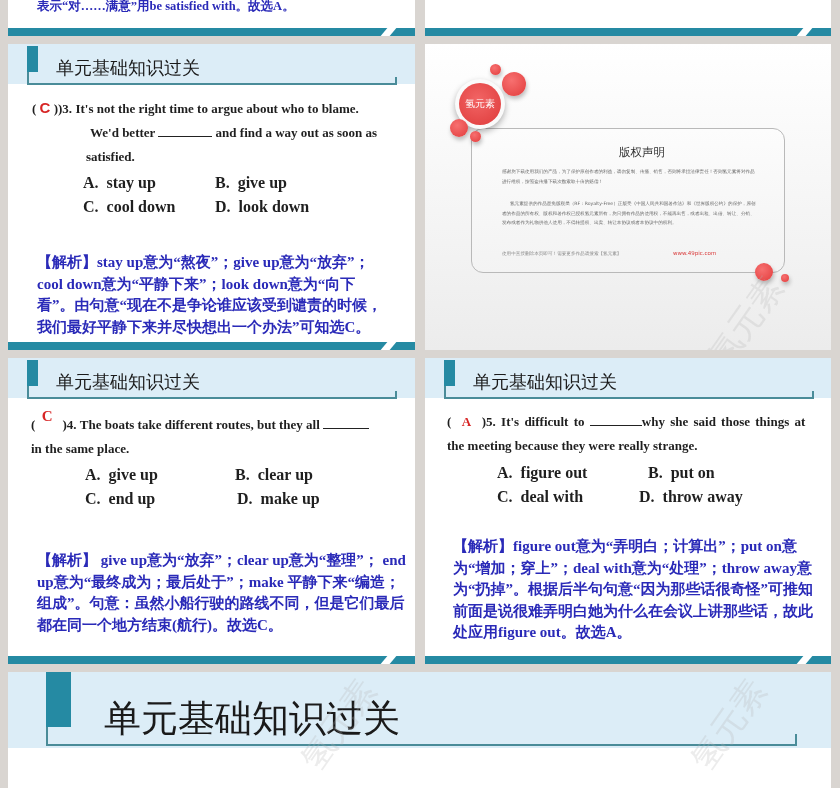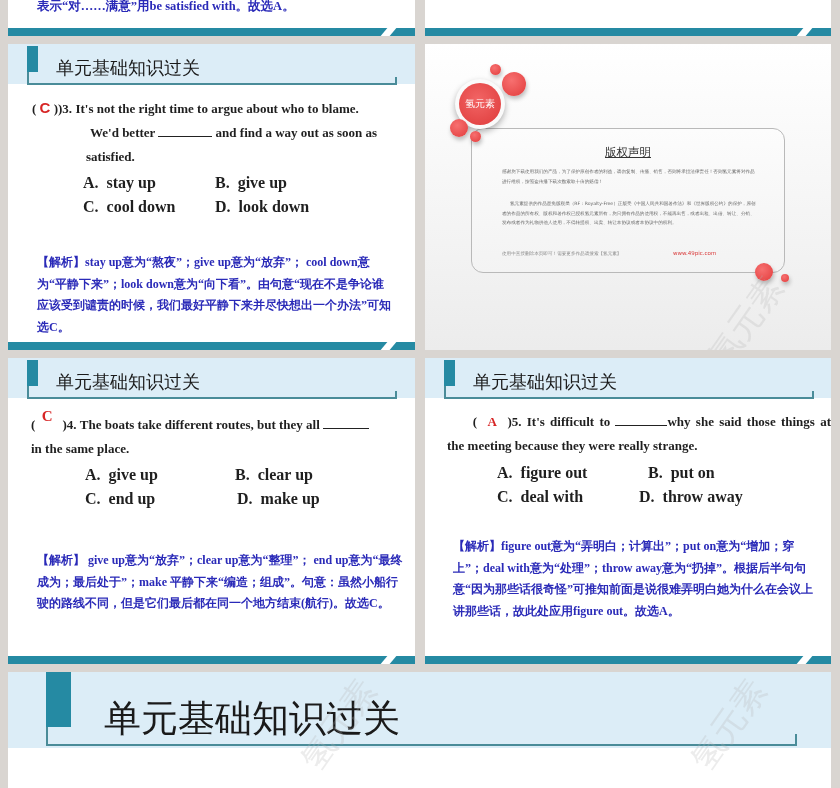--- a/index.html
+++ b/index.html
@@ -12,21 +12,21 @@
 
   .header-band { position: absolute; left: 0; right: 0; top: 0; background: #dcedf7; }
   .header-accent { position: absolute; background: #258aa3; }
   .header-frame { position: absolute; border-bottom: 2px solid #4a8c99; border-right: 2px solid #4a8c99; border-left: 2px solid #4a8c99; border-top: none; }
   .header-title { position: absolute; font-family: "DejaVu Sans", "Liberation Sans", sans-serif; color: #1a1a1a; white-space: nowrap; }
 
   .q { position: absolute; font-weight: bold; font-size: 13px; color: #1f1f1f; line-height: 24.5px; }
   .ans { color: #d72525; font-family: "Liberation Sans", sans-serif; font-weight: bold; }
   .blank { display: inline-block; border-bottom: 1px solid #222; vertical-align: baseline; height: 10px; }
   .opt { position: absolute; font-weight: bold; font-size: 16px; color: #1f1f1f; white-space: nowrap; }
-  .expl { position: absolute; font-weight: bold; font-size: 12px; color: #2a2ab8; line-height: 21.5px; font-family: "Liberation Serif", "DejaVu Serif", serif; }
+  .expl { position: absolute; font-weight: bold; font-size: 15px; color: #2a2ab8; line-height: 21.5px; font-family: "Liberation Serif", "DejaVu Serif", serif; }
 
   .wm { position: absolute; color: rgba(180,180,180,0.25); font-family: "DejaVu Sans", sans-serif; font-size: 34px; transform: rotate(-55deg); pointer-events: none; }
 
   
   .cp-bg { position: absolute; inset: 0; background: linear-gradient(#ffffff 0%, #f4f4f4 60%, #ececec 100%); }
   .cp-card { position: absolute; border: 1px solid #b9b9b9; border-radius: 12px; background: linear-gradient(#fcfcfc, #f3f3f3); }
   .cp-title { position: absolute; font-family: "DejaVu Sans", sans-serif; font-size: 11.5px; color: #333; }
   .cp-text { position: absolute; font-family: "DejaVu Sans", sans-serif; font-size: 4.6px; line-height: 9.5px; color: #666; }
   .cp-foot { position: absolute; font-family: "DejaVu Sans", sans-serif; font-size: 4.6px; color: #888; }
   .cp-url { position: absolute; font-family: "DejaVu Sans", sans-serif; font-size: 5.5px; color: #d93b3b; }
@@ -71,21 +71,21 @@
 
   <div class="expl" style="left:29px; top:208px; width:355px; text-indent:0;">【解析】stay up意为“熬夜”；give up意为“放弃”； cool down意为“平静下来”；look down意为“向下看”。由句意“现在不是争论谁应该受到谴责的时候，我们最好平静下来并尽快想出一个办法”可知选C。</div>
   <div class="footer-bar" style="top:298px;">
       <div class="notch" style="right:22px;"></div>
     </div>
 </div>
 
 <div class="slide" style="left:425px; top:44px; width:406px; height:306px;">
   <div class="cp-bg"></div>
   <div class="cp-card" style="left:46px; top:84px; width:314px; height:145px;"></div>
-  <div class="cp-title" style="left:180px; top:101px;text-decoration:underline;">版权声明</div>
+  <div class="cp-title" style="left:194px; top:101px;">版权声明</div>
   <div class="cp-text" style="left:77px; top:123px; width:255px;">感谢您下载使用我们的产品，为了保护原创作者的利益，请勿复制、传播、销售，否则将承担法律责任！否则氢元素将对作品进行维权，按照盗传播下载次数索取十倍的赔偿！</div>
   <div class="cp-text" style="left:77px; top:155px; width:255px; text-indent:8px;">氢元素提供的作品是免版税类（RF：Royalty-Free）正版受《中国人民共和国著作法》和《世界版权公约》的保护，原创者的作品的所有权、版权和著作权已授权氢元素所有，您只拥有作品的使用权，不能再出售，或者出租、出借、转让、分销、发布或者作为礼物供他人使用，不得转授权、出卖、转让本协议或者本协议中的权利。</div>
   <div class="cp-foot" style="left:77px; top:207px;">使用中直接删除本页即可！需要更多作品请搜索【氢元素】</div>
   <div class="cp-url" style="left:248px; top:206px;">www.49pic.com</div>
 
   <div class="dot" style="left:65px; top:20px; width:11px; height:11px;"></div>
   <div class="dot" style="left:77px; top:28px; width:24px; height:24px;"></div>
   <div class="badge-ring" style="left:30px; top:35px; width:50px; height:50px;"></div>
   <div class="badge-core" style="left:34px; top:39px; width:42px; height:42px;">氢元素</div>
   <div class="dot" style="left:25px; top:75px; width:18px; height:18px;"></div>
@@ -119,21 +119,21 @@
     </div>
 </div>
 
 <div class="slide" style="left:425px; top:358px; width:406px; height:306px;">
   <div class="header-band" style="height:40px;"></div>
   <div class="header-frame" style="left:19px; top:33px; width:370px; height:8px; border-left:none;"></div>
   <div class="header-frame" style="left:19px; top:16px; width:1px; height:25px; border-right:none; border-bottom:none;"></div>
   <div class="header-accent" style="left:19px; top:2px; width:11px; height:26px;"></div>
   <div class="header-title" style="left:48px; top:12px; font-size:18px;">单元基础知识过关</div>
 
-  <div class="q" style="left:22px; top:52px; width:384px; word-spacing:2px;text-align:right;">
+  <div class="q" style="left:22px; top:52px; width:384px; word-spacing:2px;">
     (&nbsp;&nbsp;<span class="ans" style="font-family:'Liberation Serif',serif;">A</span>&nbsp;&nbsp;<span>)5.</span>&nbsp;<span>It's difficult to</span> <span class="blank" style="width:52px;"></span><span>why she said those things at</span>
   </div>
   <div class="q" style="left:22px; top:76px;"><span>the meeting because they were really strange.</span></div>
 
   <div class="opt" style="left:72px; top:106px;"><span>A.</span>&nbsp; <span>figure out</span></div>
   <div class="opt" style="left:223px; top:106px;"><span>B.</span>&nbsp; <span>put on</span></div>
   <div class="opt" style="left:72px; top:130px;"><span>C.</span>&nbsp; <span>deal with</span></div>
   <div class="opt" style="left:214px; top:130px;"><span>D.</span>&nbsp; <span>throw away</span></div>
 
   <div class="expl" style="left:28px; top:178px; width:360px;">【解析】figure out意为“弄明白；计算出”；put on意为“增加；穿上”；deal with意为“处理”；throw away意为“扔掉”。根据后半句句意“因为那些话很奇怪”可推知前面是说很难弄明白她为什么在会议上讲那些话，故此处应用figure out。故选A。</div>

